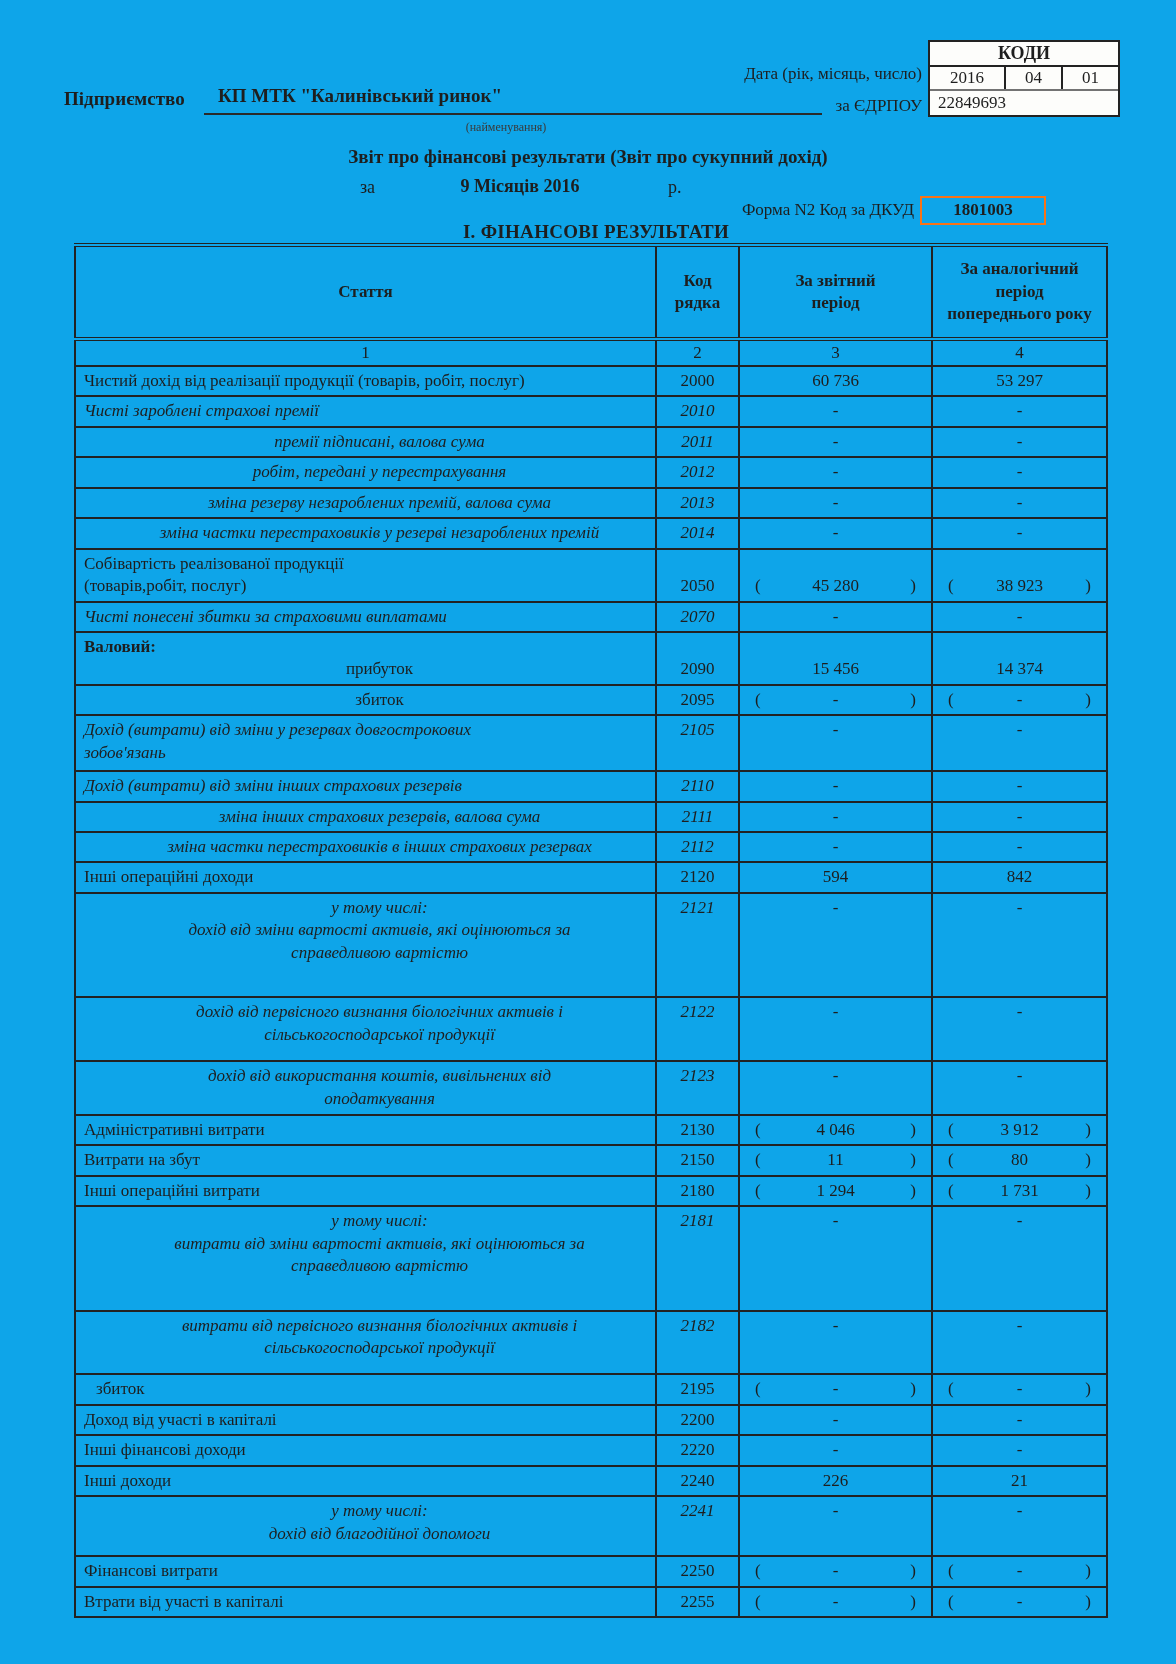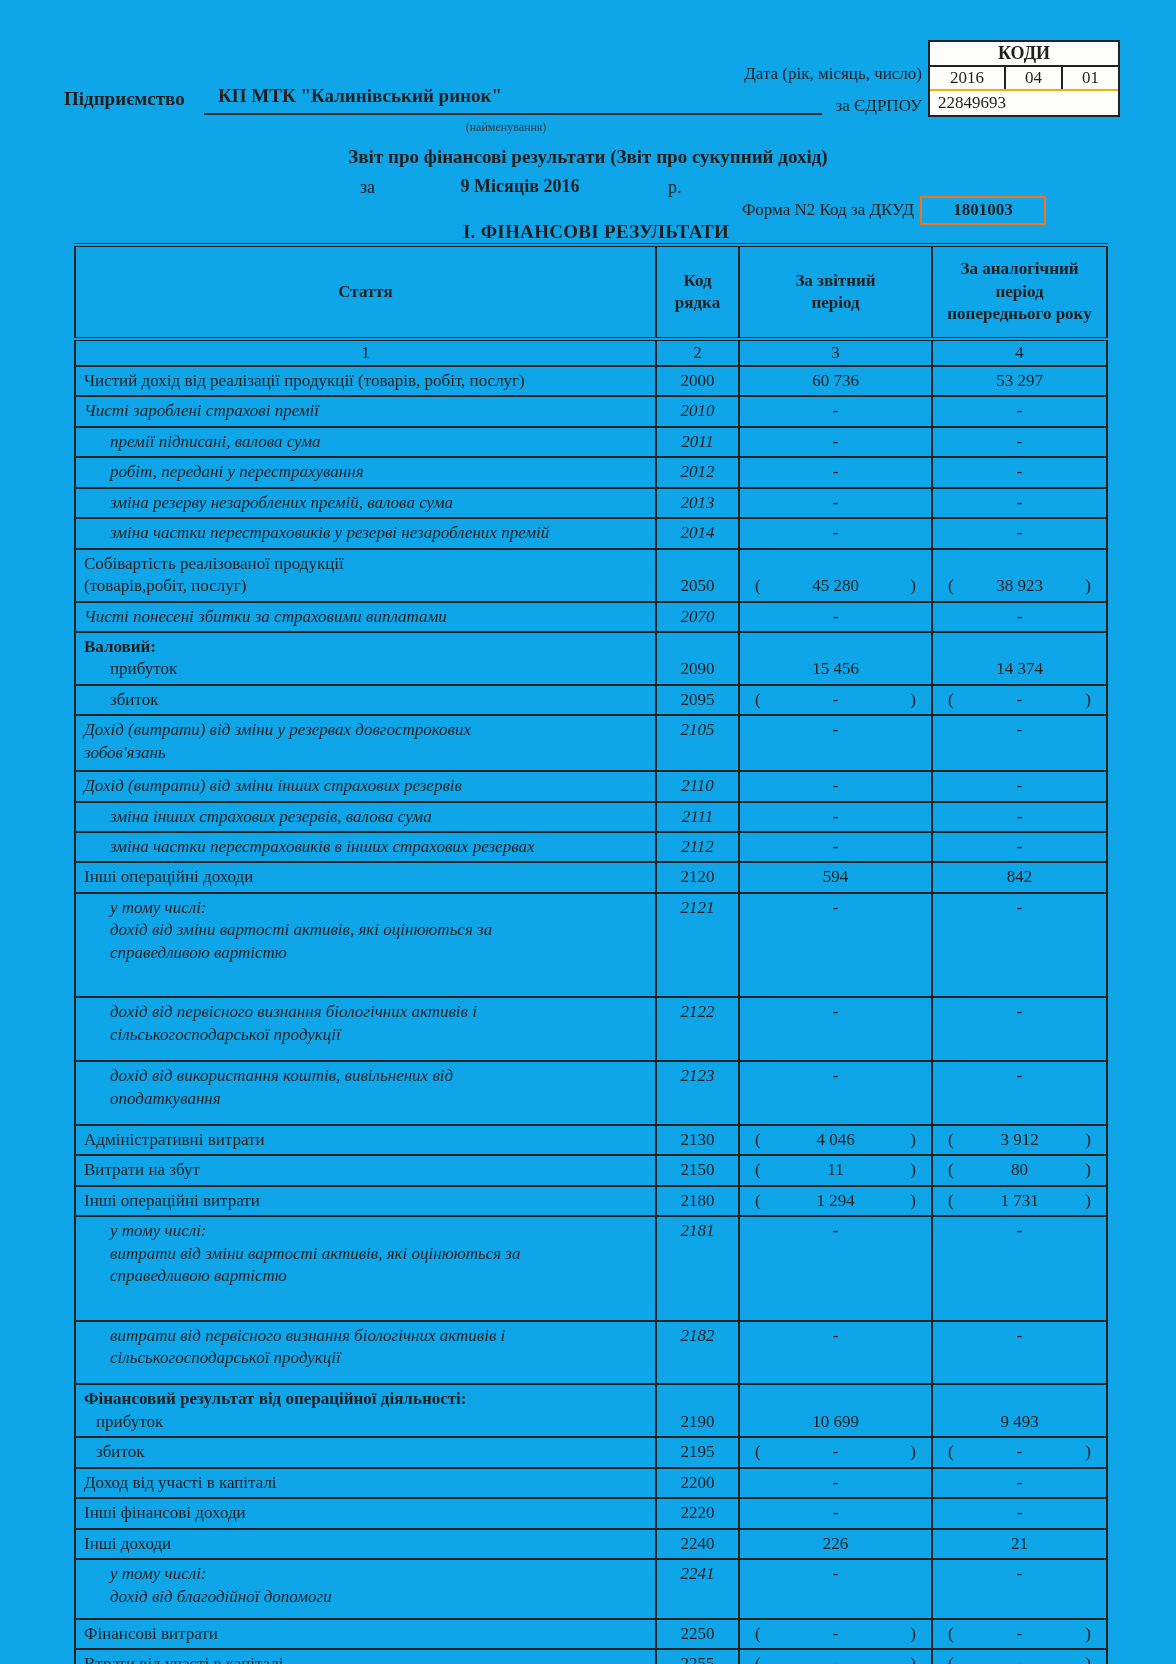--- a/index.html
+++ b/index.html
@@ -18,21 +18,21 @@
   
   .company-label{left:64px;top:88px;font-size:19px;font-weight:700;}
   .company-name{left:204px;top:85px;width:604px;font-size:19px;font-weight:700;
     border-bottom:2px solid #2a2a2a;padding:0 0 6px 14px;}
   .name-hint{left:204px;top:120px;width:604px;text-align:center;font-size:12px;color:#3a3a3a;}
   .date-label{right:254px;top:64px;font-size:17px;}
   .edrpou-label{right:254px;top:96px;font-size:17px;}
 
   .codes-box{left:928px;top:40px;width:188px;border:2px solid #222;font-size:17px;background:#fdfdfb;}
   .codes-title{font-weight:700;text-align:center;font-size:18px;padding:1px 0;border-bottom:2px solid #222;}
-  .codes-row{display:flex;border-bottom:2px solid #eab308;}
+  .codes-row{display:flex;border-bottom:2px solid #737373;}
   .cc{flex:1.35;text-align:center;padding:1px 0;}
   .cc + .cc{border-left:2px solid #222;flex:1;}
   .codes-edrpou{padding:2px 8px;}
 
   .doc-title{left:0;top:146px;width:1176px;text-align:center;font-size:19px;font-weight:700;}
   .period-za{left:360px;top:177px;font-size:18px;}
   .period-value{left:438px;top:176px;width:164px;text-align:center;font-size:18px;font-weight:700;}
   .period-r{left:668px;top:177px;font-size:18px;}
 
   .form-label{right:262px;top:200px;font-size:17px;}
@@ -58,21 +58,21 @@
 
   tbody td{vertical-align:middle;padding:3px 6px;}
   tbody tr.va-top td{vertical-align:top;}
   tbody tr.va-bottom td{vertical-align:bottom;}
   td.c-label{text-align:left;padding-left:8px;}
   td.c-code{text-align:center;}
   td.c-code.it{font-style:italic;margin-top:11px;}
   .line{white-space:normal;}
   .line.it{font-style:italic;}
   .line.b{font-weight:700;}
-  .line.ind{padding-left:26px;}
+  .line.ind{padding-left:26px;text-align:center;}
   .line.ind2{padding-left:12px;}
   .vw{display:flex;align-items:center;justify-content:center;min-height:22px;}
   .vw.pr{justify-content:space-between;padding:0 9px;}
   .vw .num{flex:1;text-align:center;}
 </style>
 </head>
 <body>
 
 <div class="page">
 
@@ -349,21 +349,21 @@
           </td>
           <td class="c-code it">2122</td>
           <td class="c-val">
             <div class="vw">-</div>
           </td>
           <td class="c-val">
             <div class="vw">-</div>
           </td>
         </tr>
         <tr class="va-top">
-          <td class="c-label" style="padding-bottom: 14px;">
+          <td class="c-label" style="padding-bottom: 4px;">
             <div class="line it ind">дохід від використання коштів, вивільнених від</div>
             <div class="line it ind">оподаткування</div>
           </td>
           <td class="c-code it">2123</td>
           <td class="c-val">
             <div class="vw">-</div>
           </td>
           <td class="c-val">
             <div class="vw">-</div>
           </td>
@@ -448,33 +448,20 @@
             <div class="line it ind">сільськогосподарської продукції</div>
           </td>
           <td class="c-code it">2182</td>
           <td class="c-val">
             <div class="vw">-</div>
           </td>
           <td class="c-val">
             <div class="vw">-</div>
           </td>
         </tr>
-        <tr class="va-bottom">
-          <td class="c-label">
-            <div class="line b">Фінансовий результат від операційної діяльності:</div>
-            <div class="line ind2">прибуток</div>
-          </td>
-          <td class="c-code">2190</td>
-          <td class="c-val">
-            <div class="vw">10 699</div>
-          </td>
-          <td class="c-val">
-            <div class="vw">9 493</div>
-          </td>
-        </tr>
         <tr>
           <td class="c-label">
             <div class="line ind2">збиток</div>
           </td>
           <td class="c-code">2195</td>
           <td class="c-val">
             <div class="vw pr">
               <span>(</span>
               <span class="num">-</span>
               <span>)</span>

